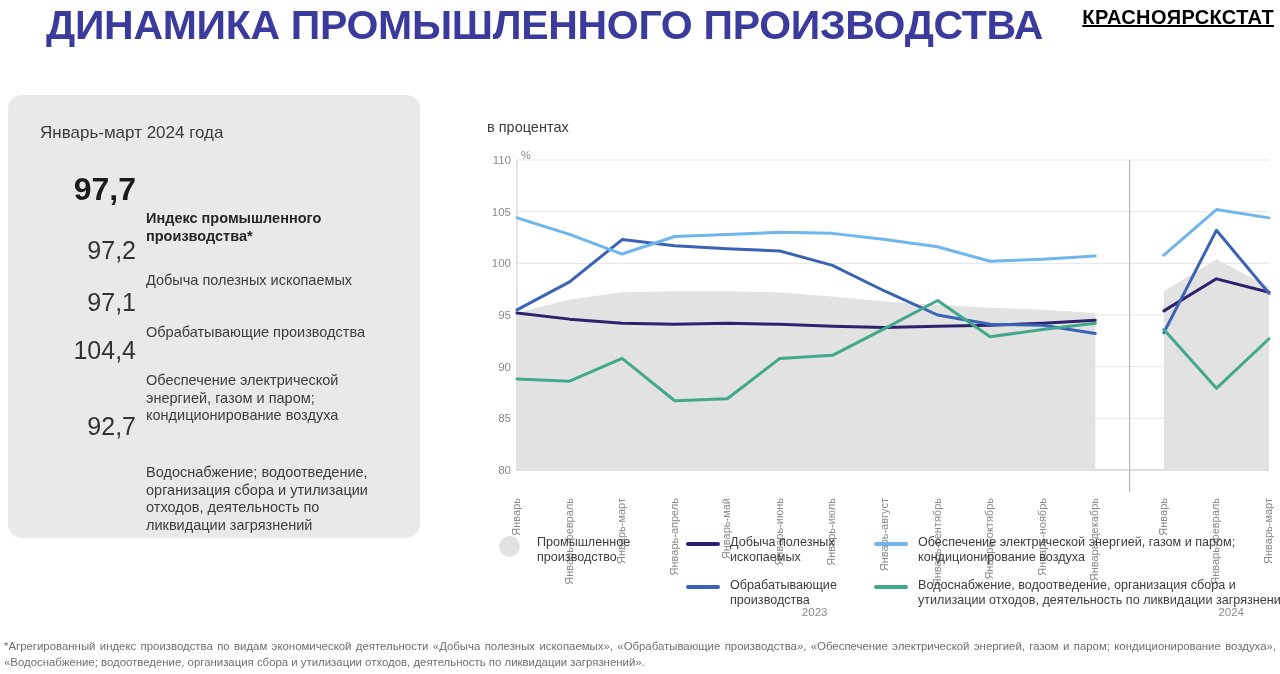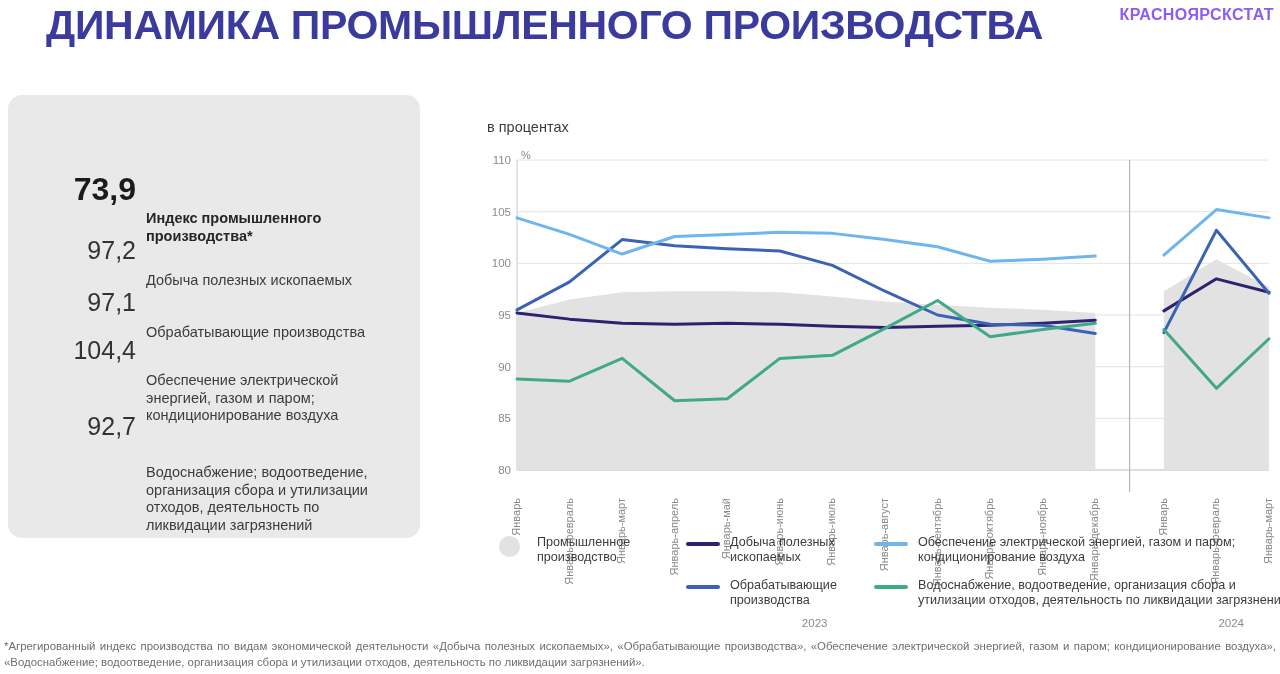--- a/index.html
+++ b/index.html
@@ -20,22 +20,22 @@
     font-family:"Liberation Sans","DejaVu Sans",sans-serif;
     margin-left:40px;
   }
   #sub-title{
     position:absolute;left:8px;top:41px;
     font-size:16px;font-weight:bold;color:#2f2f4f;
     white-space:nowrap;
   }
   #brand-logo{
     position:absolute;right:6px;top:6px;
-    font-size:16px;font-weight:bold;color:#8b5cf6;
-    letter-spacing:0.4px;white-space:nowrap;
+    font-size:20px;font-weight:bold;color:#000000;
+    letter-spacing:0.4px;white-space:nowrap;text-decoration:underline;
   }
 
   
   #left-panel{
     position:absolute;left:8px;top:95px;
     width:412px;height:443px;
     background:#e9e9e9;border-radius:14px;
   }
   #panel-period{
     position:absolute;left:32px;top:27px;
@@ -72,21 +72,21 @@
     position:absolute;top:0;
     font-size:11px;color:#8a8a8a;
     writing-mode:vertical-rl;
     transform:rotate(180deg);
     transform-origin:center;
     white-space:nowrap;
     line-height:1;
   }
   #xlabel-area{position:absolute;left:0;top:405px;width:790px;height:100px;}
   .yearlab{
-    position:absolute;font-size:11.5px;color:#8a8a8a;margin-top:11px;
+    position:absolute;font-size:11.5px;color:#8a8a8a;
   }
 
   
   #legend{position:absolute;left:12px;top:440px;width:778px;height:100px;}
   .lg-item{position:absolute;}
   .lg-swatch-line{position:absolute;left:0;top:7px;width:34px;height:4px;border-radius:2px;}
   .lg-swatch-dot{position:absolute;left:0;top:1px;width:21px;height:21px;border-radius:50%;background:#e2e2e2;}
   .lg-text{position:absolute;font-size:12.6px;line-height:1.22;color:#3c3c3c;}
 
   
@@ -99,24 +99,25 @@
 </head>
 <body>
 
 <div id="header">
   <div id="main-title">ДИНАМИКА ПРОМЫШЛЕННОГО ПРОИЗВОДСТВА</div>
   <div id="brand-logo">КРАСНОЯРСКСТАТ</div>
 </div>
 
 <div id="left-panel">
   <div id="panel-period">
+      <div>Январь-март 2024 года</div>
     </div>
   <div id="stats-list">
       <div class="stat-row" style="top: 78px;">
-        <div class="stat-value big" style="top: 0px;">73,9</div>
+        <div class="stat-value big" style="top: 0px;">97,7</div>
         <div class="stat-label bold" style="top: 0px;">Индекс промышленного производства*</div>
       </div>
       <div class="stat-row" style="top: 140px;">
         <div class="stat-value" style="top: 2px;">97,2</div>
         <div class="stat-label" style="top: 0px;">Добыча полезных ископаемых</div>
       </div>
       <div class="stat-row" style="top: 192px;">
         <div class="stat-value" style="top: 2px;">97,1</div>
         <div class="stat-label" style="top: 0px;">Обрабатывающие производства</div>
       </div>

